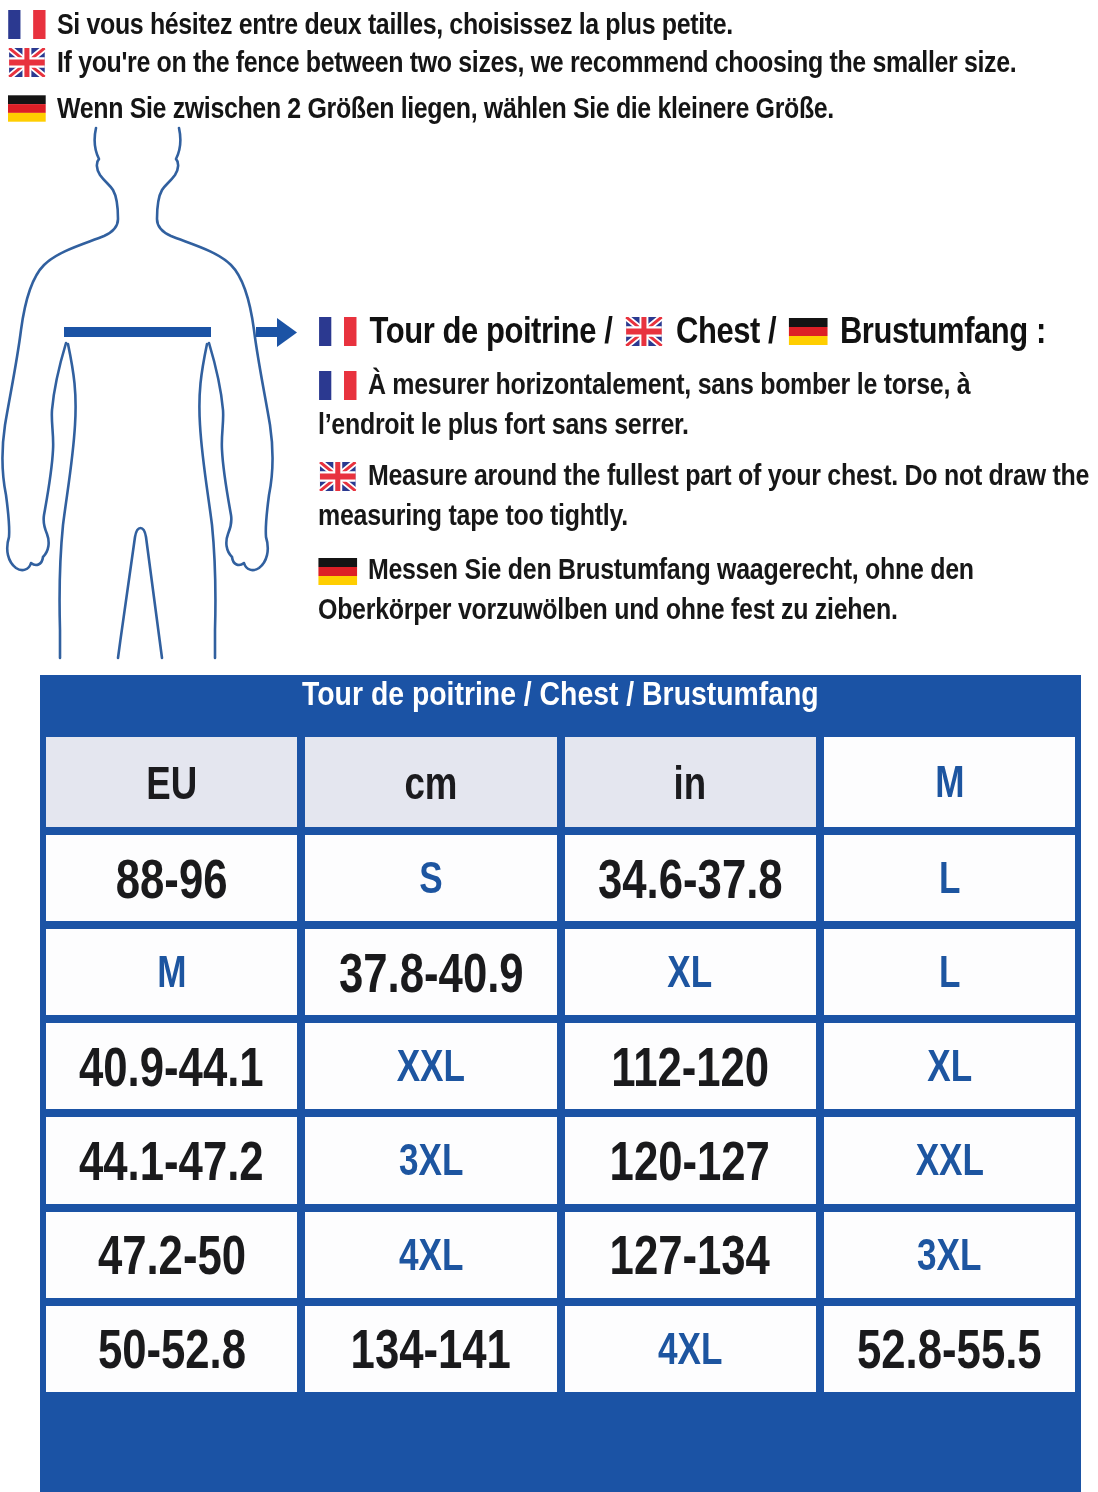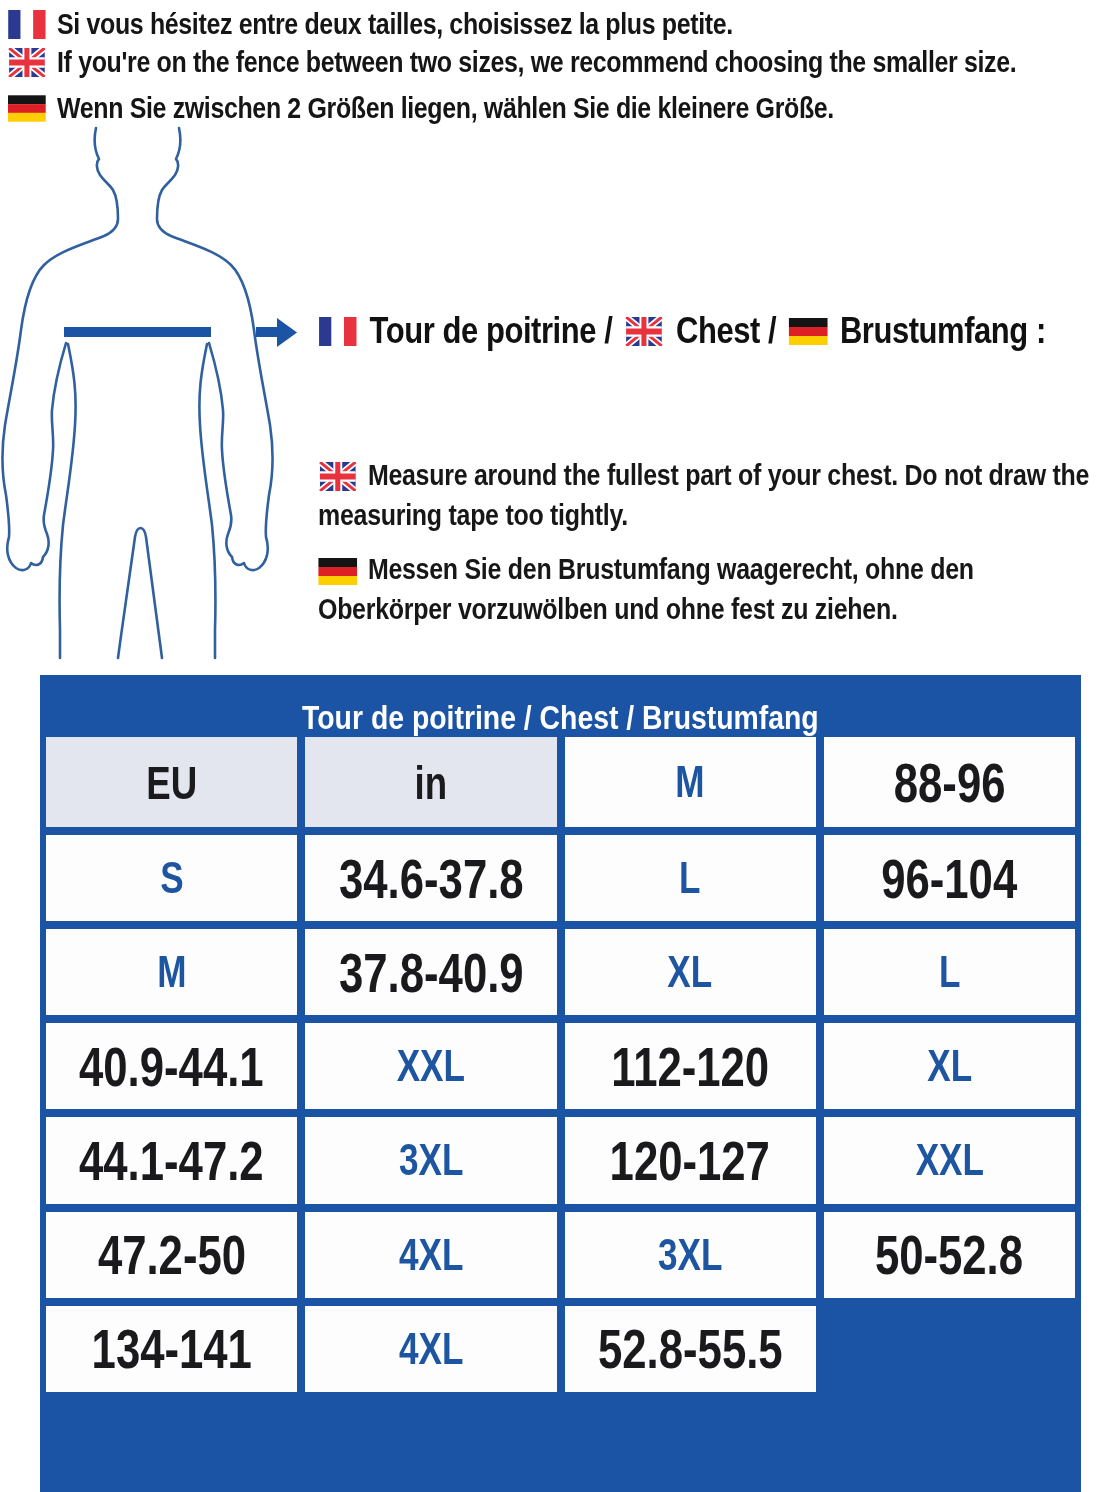--- a/index.html
+++ b/index.html
@@ -39,21 +39,21 @@
   .para-en .para-inner { width:900px; }
   .para-de .para-inner { width:792px; }
 
   
   .size-table {
     position:absolute; left:40px; top:675px; width:1041px; height:817px;
     background:#1b53a5; box-sizing:border-box; padding:0 6px 6px 6px;
     display:flex; flex-direction:column; overflow:hidden;
   }
   .table-title {
-    height:62px; flex:0 0 auto; display:flex; align-items:flex-end; justify-content:center;
+    height:62px; flex:0 0 auto; display:flex; align-items:flex-start; justify-content:center;
     color:#ffffff; font-size:33px; font-weight:700;
   }
   .table-title .sq { transform:scaleX(0.86); white-space:nowrap; }
   .grid {
     flex:1 1 auto; display:grid;
     grid-template-columns:repeat(4,1fr);
     grid-template-rows:90px repeat(7,1fr);
     gap:8px;
   }
   .cell { display:flex; align-items:center; justify-content:center; background:#fdfdfe; }
@@ -149,20 +149,29 @@
       <span class="heading-text">Chest /</span>
       <svg class="flag" width="46" height="27" viewBox="0 0 5 3">
         <rect width="5" height="1" fill="#141414"></rect>
           <rect y="1" width="5" height="1" fill="#dd1f26"></rect>
           <rect y="2" width="5" height="1" fill="#ffce00"></rect>
       </svg>
       <span class="heading-text">Brustumfang :</span>
     </div>
   </div>
 
+  <div class="para para-fr" style="top:364px">
+    <div class="para-inner">
+      <svg class="flag" width="46" height="29" viewBox="0 0 3 2">
+        <rect width="1" height="2" fill="#2b3990"></rect>
+          <rect x="1" width="1" height="2" fill="#ffffff"></rect>
+          <rect x="2" width="1" height="2" fill="#e8323e"></rect>
+      </svg><span>À mesurer horizontalement, sans bomber le torse, à l’endroit le plus fort sans serrer.</span>
+    </div>
+  </div>
 
   <div class="para para-en" style="top:455px">
     <div class="para-inner">
       <svg class="flag" width="46" height="29" viewBox="0 0 60 42">
         <rect width="60" height="42" fill="#2b3990"></rect>
         <path d="M0,0 L60,42 M60,0 L0,42" stroke="#ffffff" stroke-width="10"></path>
         <path d="M0,0 L60,42 M60,0 L0,42" stroke="#e8323e" stroke-width="4.5"></path>
         <path d="M30,0 V42 M0,21 H60" stroke="#ffffff" stroke-width="15"></path>
         <path d="M30,0 V42 M0,21 H60" stroke="#e8323e" stroke-width="8.5"></path>
       </svg><span>Measure around the fullest part of your chest. Do not draw the measuring tape too tightly.</span>
@@ -182,42 +191,42 @@
   <div class="size-table">
     <div class="table-title">
       <span class="sq">Tour de poitrine / Chest / Brustumfang</span>
     </div>
     <div class="grid">
 
       <div class="cell head">
           <span class="sq">EU</span>
         </div>
       <div class="cell head">
+          <span class="sq">cm</span>
+        </div>
+      <div class="cell head">
           <span class="sq">in</span>
         </div>
 
       <div class="cell size">
           <span class="sq">M</span>
         </div>
       <div class="cell num">
           <span class="sq">88-96</span>
         </div>
       <div class="cell size">
           <span class="sq">S</span>
         </div>
       <div class="cell num">
           <span class="sq">34.6-37.8</span>
         </div>
 
       <div class="cell size">
           <span class="sq">L</span>
         </div>
-      <div class="cell num">
-          <span class="sq">96-104</span>
-        </div>
       <div class="cell size">
           <span class="sq">M</span>
         </div>
       <div class="cell num">
           <span class="sq">37.8-40.9</span>
         </div>
 
       <div class="cell size">
           <span class="sq">XL</span>
         </div>
@@ -250,20 +259,23 @@
       <div class="cell size">
           <span class="sq">XXL</span>
         </div>
       <div class="cell num">
           <span class="sq">47.2-50</span>
         </div>
 
       <div class="cell size">
           <span class="sq">4XL</span>
         </div>
+      <div class="cell num">
+          <span class="sq">127-134</span>
+        </div>
       <div class="cell size">
           <span class="sq">3XL</span>
         </div>
       <div class="cell num">
           <span class="sq">50-52.8</span>
         </div>
 
       <div class="cell num">
           <span class="sq">134-141</span>
         </div>

